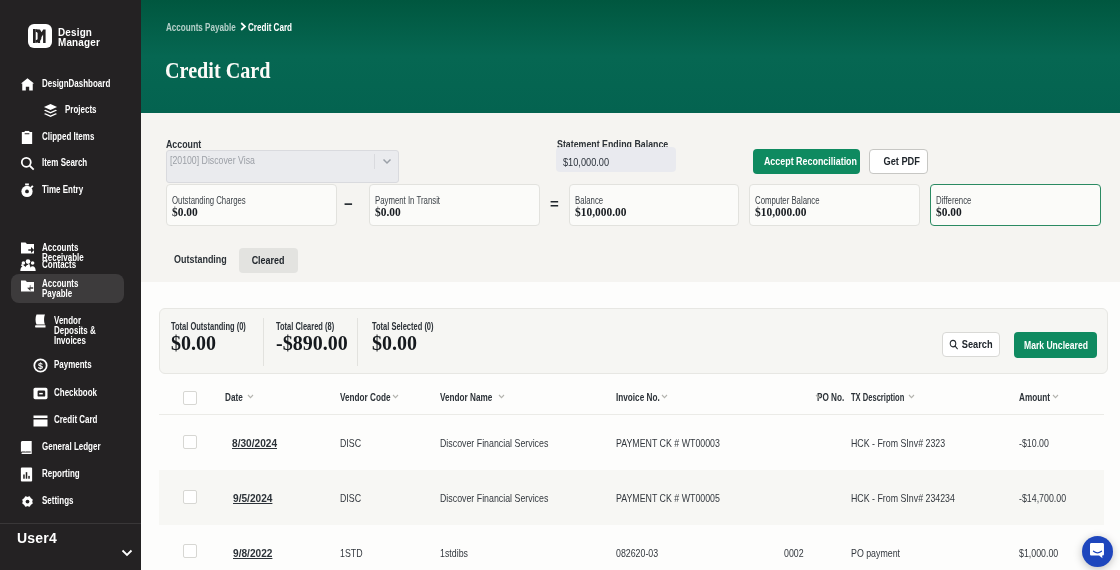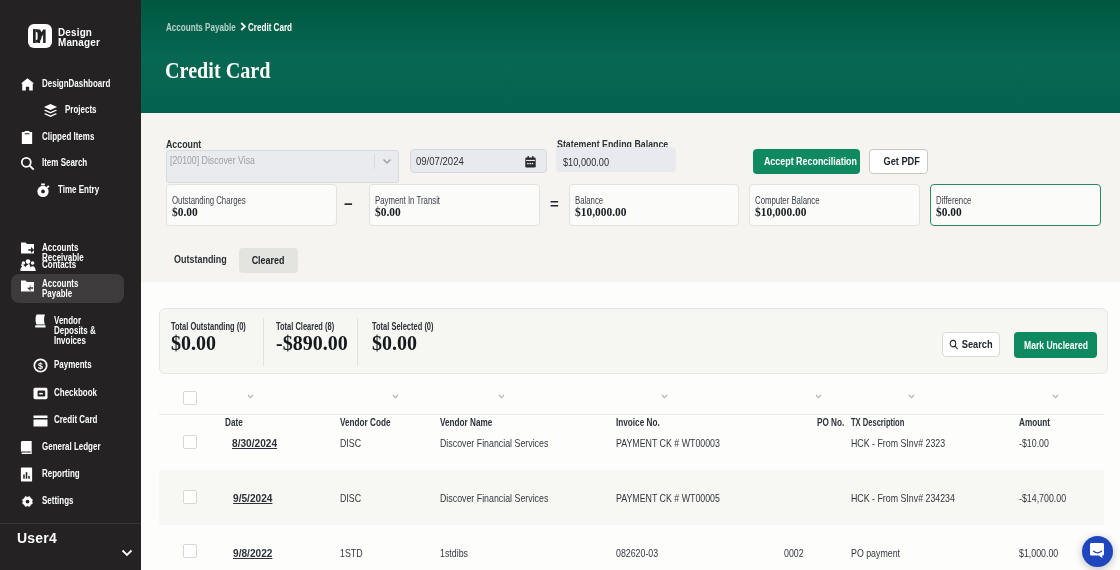--- a/index.html
+++ b/index.html
@@ -49,21 +49,21 @@
 #totcard { position:absolute; left:18px; top:26px; width:949px; height:66px; background:#f6f6f3; border:1px solid #e7e7e3; border-radius:6px;padding-left:28px; }
 .tot { position:absolute; top:12px; }
 .tot .l { font-size:10px; font-weight:700; color:#2c3238; } .tot .l .sx { transform:scaleX(.75); }
 .tot .v { font-family:"Liberation Serif", serif; font-weight:700; font-size:20px; color:#15191d; margin-top:0px; } .tot .v .sx { transform:none; }
 .tdiv { position:absolute; top:9px; width:1px; height:48px; background:#e2e2de; }
 #searchbtn { left:782px; top:23px; width:58px; height:25px; background:#fff; border:1px solid #d9d9d6; color:#20262c; line-height:23px; }
 #markbtn { left:854px; top:23px; width:83px; height:26px; background:#0f8a60; color:#fff; line-height:26px; }
 
 
 .cb { position:absolute; width:14px; height:14px; border:1px solid #d7d7d3; border-radius:2px; background:#fff; }
-.th { position:absolute; top:109px; font-size:10.5px; font-weight:700; color:#2c3238;margin-top:25px; } .th .sx { transform:scaleX(.78); }
+.th { position:absolute; top:109px; font-size:10.5px; font-weight:700; color:#2c3238; } .th .sx { transform:scaleX(.78); }
 .srt { position:absolute; top:112px; width:7px; height:5px; }
 .row { position:absolute; left:18px; width:945px; height:55px; }
 .row .cell { position:absolute; top:50%; transform:translateY(-50%); font-size:10.5px; color:#33383e; }
 .row .date { font-weight:700; color:#2c3238; font-size:11px; } .row .date .sx { text-decoration:underline; transform:scaleX(.92); }
 #row2 { background:#f7f7f4; }
 
 #intercom { position:absolute; left:1082px; top:536px; width:31px; height:31px; border-radius:50%; background:#1e46bd; box-shadow:0 2px 8px rgba(0,0,0,.25); }
 </style>
 </head>
 <body>
@@ -76,31 +76,20 @@
         <b class="sx" style="position:absolute; left:82px; top:0; transform:scaleX(.77);">Credit Card</b></div>
       <div id="title"><span class="sx">Credit Card</span></div>
     </div>
 
     <div class="flabel" style="left:25px; top:138px;"><span class="sx">Account</span></div>
     <div class="flabel" style="left:253px; top:138px;margin-top:44px;"><span class="sx">Statement Date</span></div>
     <div class="flabel" style="left:416px; top:138px;"><span class="sx">Statement Ending Balance</span></div>
     <div class="input" id="acct"><span class="sx" style="transform:scaleX(.76);">[20100] Discover Visa</span><i style="position:absolute; right:23px; top:3px; width:1px; height:15px; background:#d9dade;"></i>
       <svg style="position:absolute; right:6px; top:6px;" width="10" height="9" viewBox="0 0 10 9">
         <path d="M1.5 2.5 L5 6 L8.5 2.5" stroke="#9aa0a7" stroke-width="1.5" fill="none"></path>
-      </svg>
-    </div>
-    <div class="input" id="sdate"><span class="sx" style="transform:scaleX(.83);">09/07/2024</span>
-      <svg style="position:absolute; right:10px; top:6px;" width="11" height="12" viewBox="0 0 11 12">
-        <rect x="0.3" y="1.6" width="10.4" height="9.9" rx="1.2" fill="#272c33"></rect>
-        <rect x="2.4" y="0.2" width="1.6" height="2.8" fill="#272c33"></rect>
-        <rect x="7" y="0.2" width="1.6" height="2.8" fill="#272c33"></rect>
-        <rect x="1.1" y="3.9" width="8.8" height="1" fill="#fff"></rect>
-        <rect x="2.2" y="6.9" width="1.4" height="1.4" fill="#fff"></rect>
-        <rect x="4.5" y="6.9" width="1.4" height="1.4" fill="#fff"></rect>
-        <rect x="6.8" y="6.9" width="1.4" height="1.4" fill="#fff"></rect>
       </svg>
     </div>
     <div class="input" id="sbal"><span class="sx" style="transform:scaleX(.8);">$10,000.00</span></div>
     <div class="btn" id="accept"><span class="sxc" style="transform:scaleX(.81);">Accept Reconciliation</span></div>
     <div class="btn" id="getpdf"><span class="sxc">Get PDF</span></div>
 
     <div class="vbox" style="left:25px;">
       <div class="l"><span class="sx">Outstanding Charges</span></div>
       <div class="v"><span class="sx">$0.00</span></div>
     </div>
@@ -241,21 +230,21 @@
       </svg>
       <div class="t" style="top:1px;"><span class="sx" style="transform:scaleX(.76);">Clipped Items</span></div>
     </div>
     <div class="ni" style="top:156px; height:16px;">
       <svg width="15" height="15" viewBox="0 0 16 16" style="top:0;">
         <circle cx="6.7" cy="6.7" r="4.8" fill="none" stroke="#fff" stroke-width="1.9"></circle>
         <line x1="10.4" y1="10.4" x2="14.6" y2="14.6" stroke="#fff" stroke-width="1.9"></line>
       </svg>
       <div class="t" style="top:1px;"><span class="sx" style="transform:scaleX(.76);">Item Search</span></div>
     </div>
-    <div class="ni" style="top:183px; height:16px;margin-left:16px;">
+    <div class="ni" style="top:183px; height:16px;">
       <svg width="14" height="15" viewBox="0 0 14 16" style="top:0;">
         <rect x="5" y="0.5" width="4" height="2" fill="#fff"></rect>
         <circle cx="7" cy="9" r="6" fill="#fff"></circle>
         <circle cx="7" cy="9" r="2" fill="#242223"></circle>
         <rect x="11.2" y="2.6" width="2" height="3" transform="rotate(45 12.2 4.1)" fill="#fff"></rect>
       </svg>
       <div class="t" style="top:1px;"><span class="sx" style="transform:scaleX(.76);">Time Entry</span></div>
     </div>
     <div class="ni" style="top:209px; height:18px;margin-top:48px;">
       <svg width="16" height="14" viewBox="0 0 16 14" style="top:1px;">

